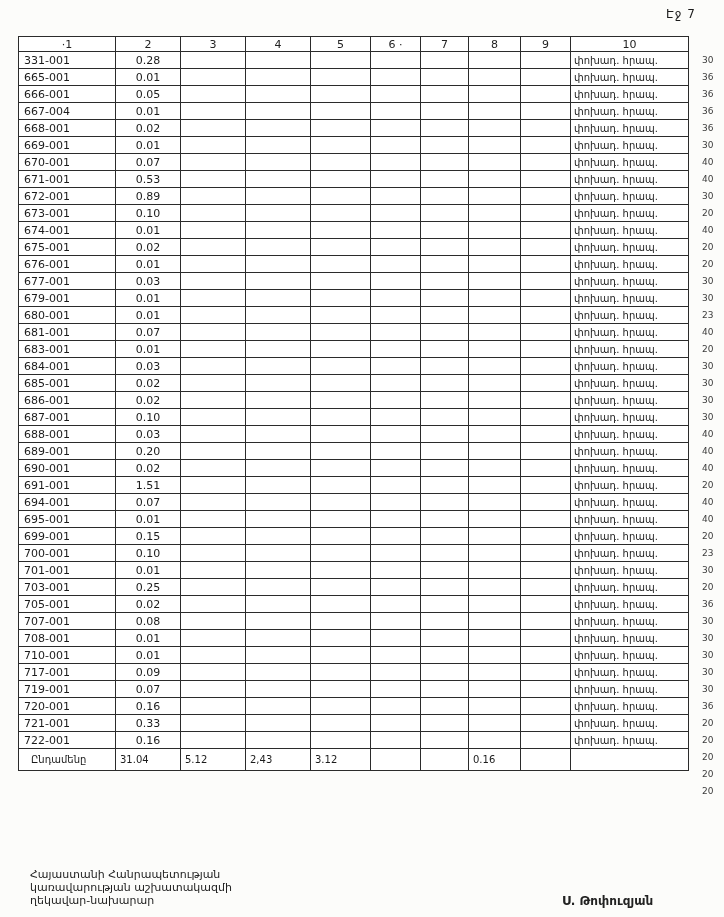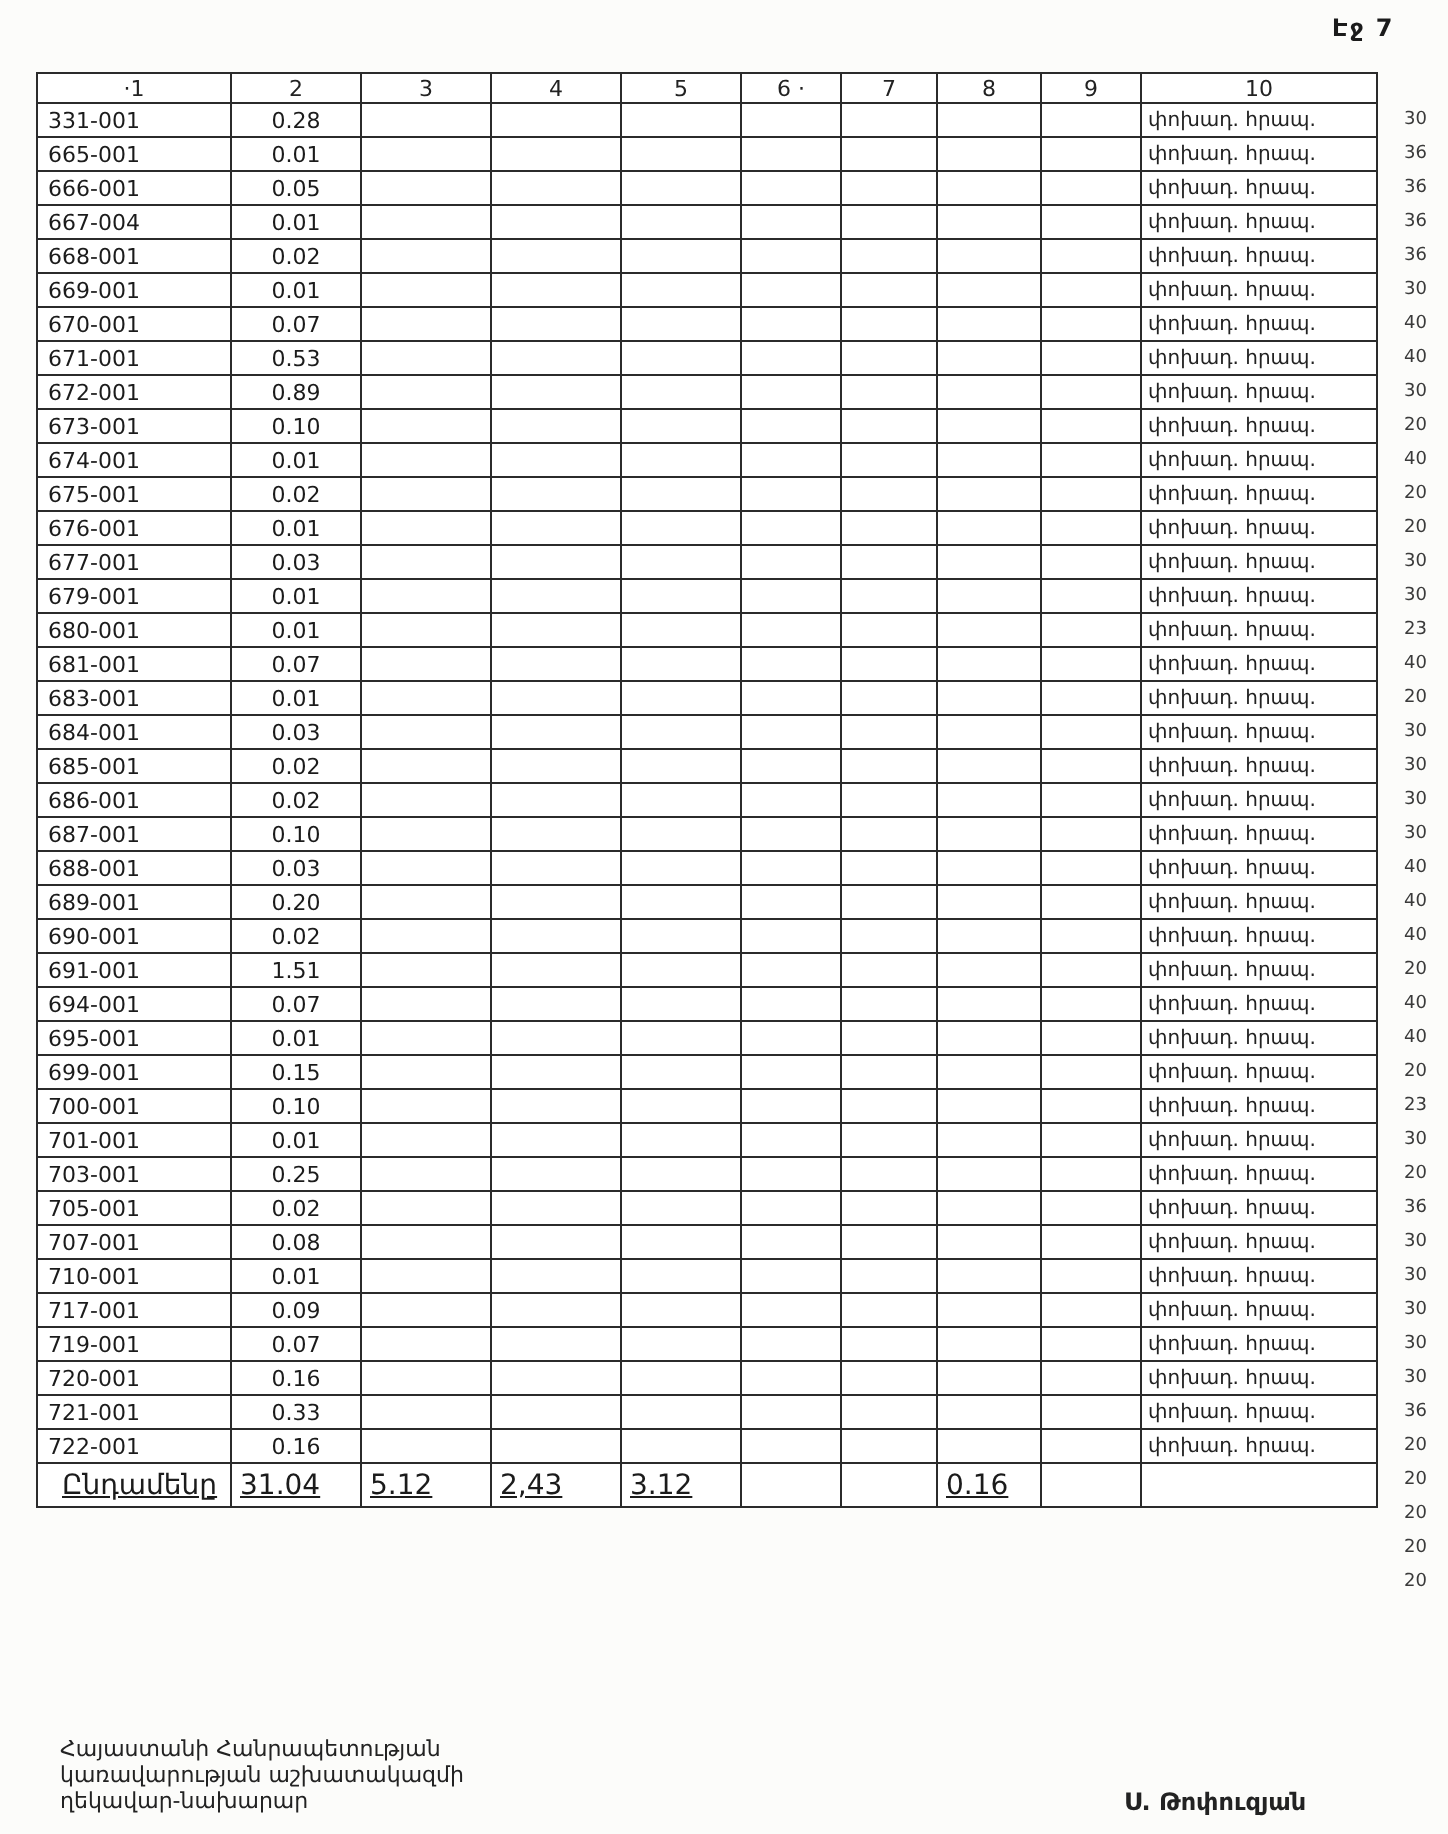--- a/index.html
+++ b/index.html
@@ -6,21 +6,21 @@
   html,body { width:724px; height:917px; }
   body {
     position:relative;
     background:#fcfcfa;
     font-family:"DejaVu Sans","Liberation Sans",sans-serif;
     color:#1b1b1b;
     overflow:hidden;
   }
   .page-label {
     position:absolute; top:7px; left:666px;
-    font-size:12px; font-weight:bold; letter-spacing:1px;
+    font-size:12px; font-weight:normal; letter-spacing:1px;
   }
   table.main-table {
     position:absolute; left:18px; top:36px; width:670px;
     border-collapse:collapse; table-layout:fixed;
     background:#fff;
   }
   th, td {
     border:1px solid #2b2b2b;
     font-size:11px;
     height:17px;
@@ -30,21 +30,21 @@
     vertical-align:middle;
   }
   thead th {
     height:15px; font-weight:normal; text-align:center;
     font-size:11px; color:#222;
   }
   td.code   { text-align:left;  padding-left:5px; }
   td.value  { text-align:center; }
   td.note   { font-size:10px; padding-left:3px; color:#222; text-align:left; }
   td.empty  { }
-  tfoot td  { height:22px; font-size:14px;text-decoration:underline; }
+  tfoot td  { height:22px; font-size:10px; }
   tfoot td.total-label { text-align:left; padding-left:12px; }
   tfoot td.total-value { text-align:left; }
   .margin-numbers {
     position:absolute; left:699px; width:25px; height:830px;
     font-size:9px; color:#3a3a3a;
   }
   .margin-num { position:absolute; left:3px; }
   .footer-left {
     position:absolute; left:30px; top:868px;
     font-size:11px; font-weight:normal; line-height:13px; color:#222;
@@ -479,20 +479,32 @@
         <td class="empty"></td>
         <td class="empty"></td>
         <td class="empty"></td>
         <td class="empty"></td>
         <td class="empty"></td>
         <td class="note">փոխադ. հրապ.</td>
       </tr>
       <tr>
         <td class="code">707-001</td>
         <td class="value">0.08</td>
+        <td class="empty"></td>
+        <td class="empty"></td>
+        <td class="empty"></td>
+        <td class="empty"></td>
+        <td class="empty"></td>
+        <td class="empty"></td>
+        <td class="empty"></td>
+        <td class="note">փոխադ. հրապ.</td>
+      </tr>
+      <tr>
+        <td class="code">708-001</td>
+        <td class="value">0.01</td>
         <td class="empty"></td>
         <td class="empty"></td>
         <td class="empty"></td>
         <td class="empty"></td>
         <td class="empty"></td>
         <td class="empty"></td>
         <td class="empty"></td>
         <td class="note">փոխադ. հրապ.</td>
       </tr>
       <tr>

